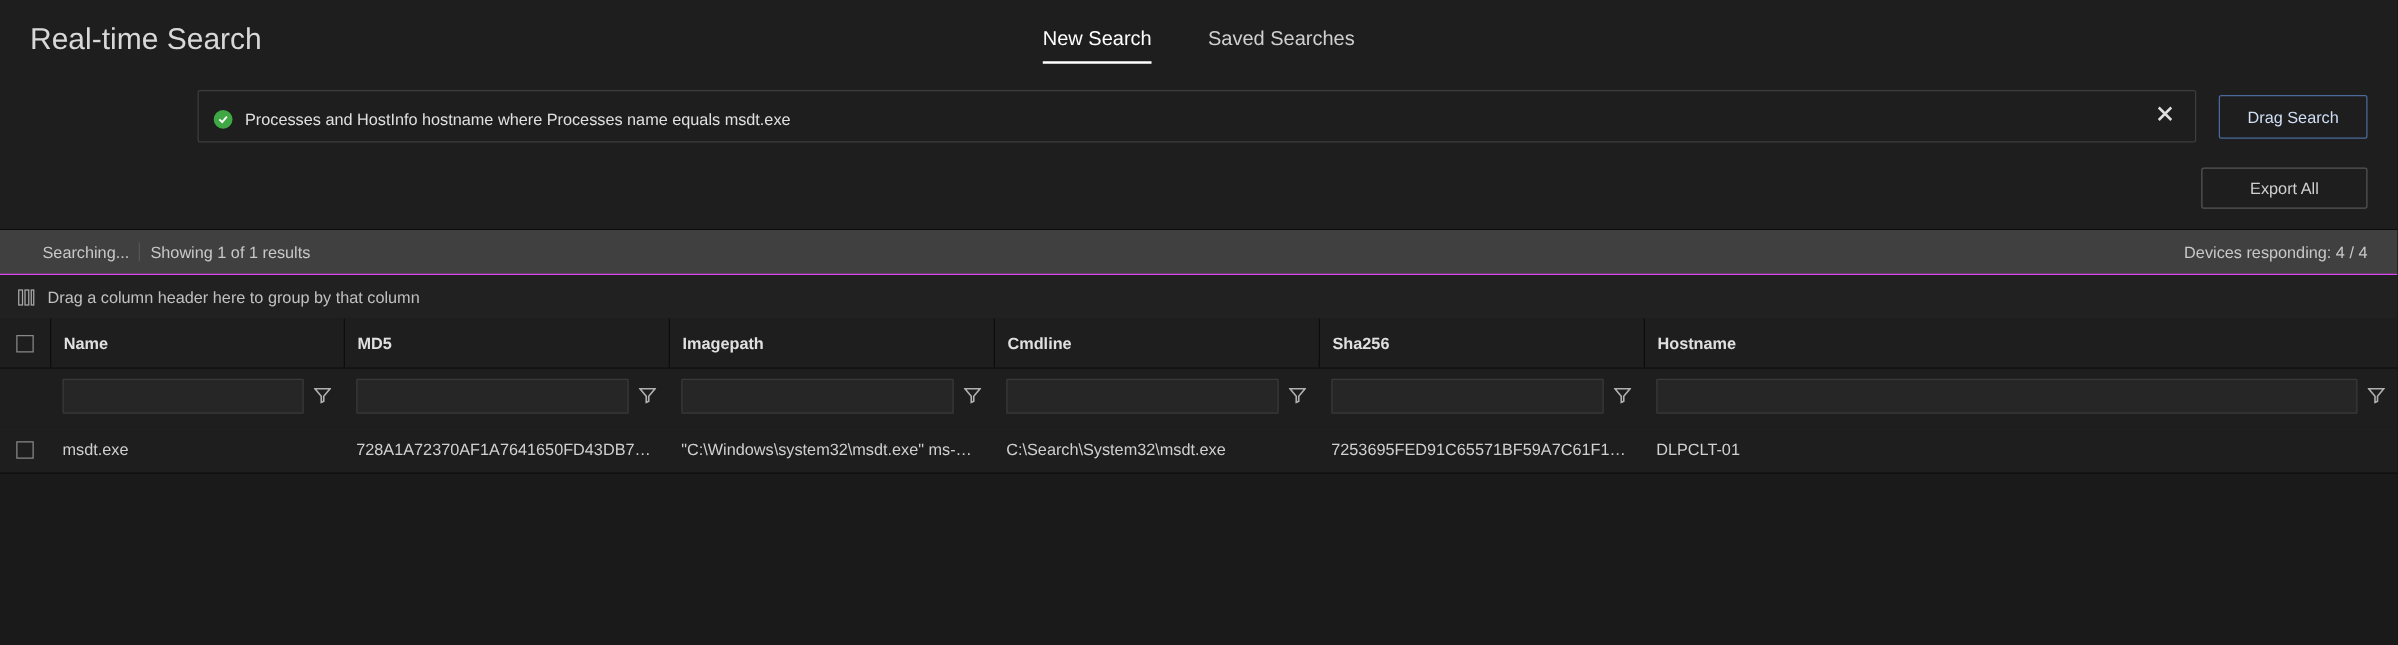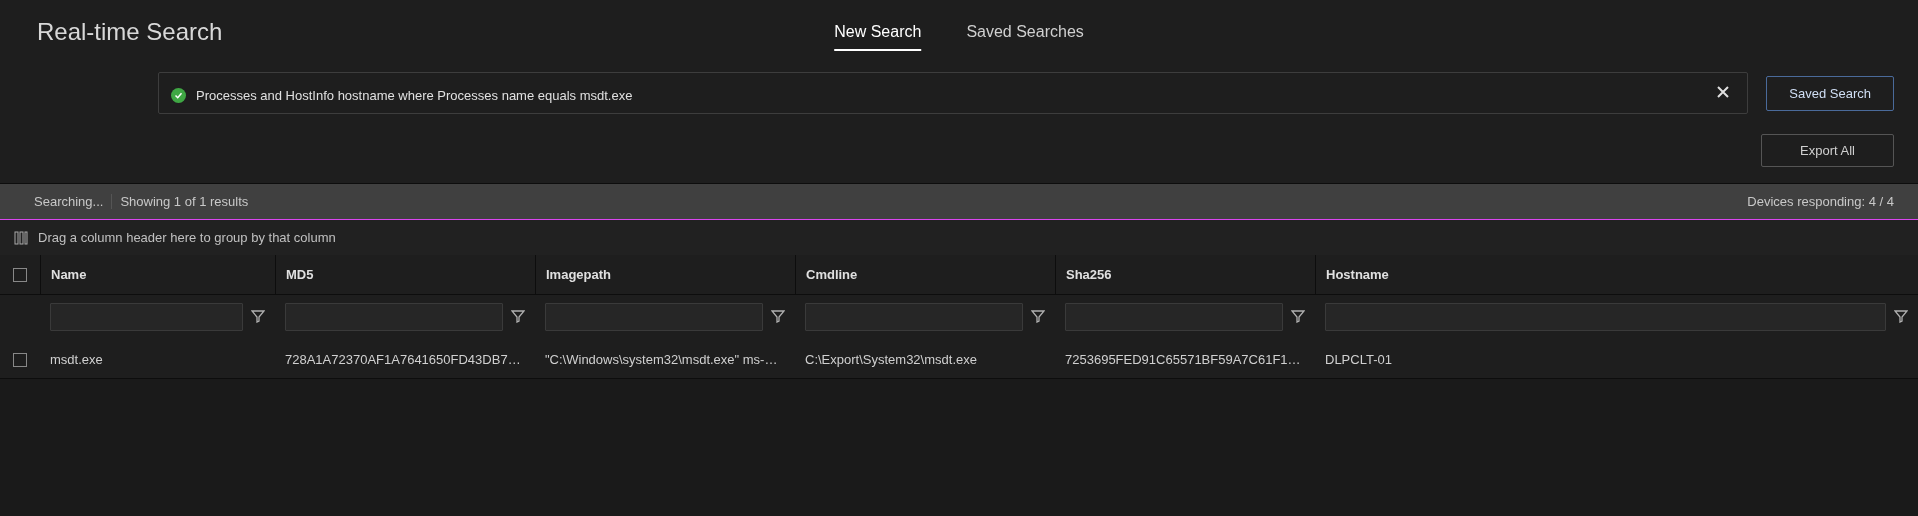--- a/index.html
+++ b/index.html
@@ -8,21 +8,21 @@
       color: #c0c0c0;
       font-family: -apple-system, BlinkMacSystemFont, "Segoe UI", Arial, sans-serif;
       font-size: 13px;
       width: 1918px;
       height: 516px;
       overflow: hidden;
     }
     .header {
       display: flex;
       align-items: center;
-      padding: 18px 24px 18px 37px;
+      padding: 18px 24px 18px 24px;
       background: #1e1e1e;
     }
     .page-title {
       font-size: 24px;
       font-weight: 300;
       color: #d8d8d8;
       flex: 0 0 auto;
     }
     .tabs {
       display: flex;
@@ -246,21 +246,21 @@
           <path d="M2 6 L5 9 L10 3" stroke="#fff" stroke-width="2" fill="none"></path>
         </svg>
     </span>
     <span class="search-text">Processes and HostInfo hostname where Processes name equals msdt.exe</span>
     <span class="close-btn">
       <svg width="16" height="16" viewBox="0 0 16 16">
           <path d="M3 3 L13 13 M13 3 L3 13" stroke="#e0e0e0" stroke-width="2"></path>
         </svg>
     </span>
   </div>
-  <button class="btn-outline">Saved Search</button>
+  <button class="btn-outline">Drag Search</button>
 </div>
 
 <div class="action-row">
   <button class="btn-secondary">Export All</button>
 </div>
 
 <div class="status-bar">
   <div class="status-left">
     <span>Searching...</span>
     <span class="status-divider"></span>
@@ -351,21 +351,21 @@
   <div class="td col-name">
       <span class="ellipsis">msdt.exe</span>
     </div>
   <div class="td col-md5">
       <span class="ellipsis">728A1A72370AF1A7641650FD43DB7DBE</span>
     </div>
   <div class="td col-cmdline">
       <span class="ellipsis">"C:\Windows\system32\msdt.exe" ms-ms...</span>
     </div>
   <div class="td col-imagepath">
-      <span class="ellipsis">C:\Export\System32\msdt.exe</span>
+      <span class="ellipsis">C:\Search\System32\msdt.exe</span>
     </div>
   <div class="td col-sha256">
       <span class="ellipsis">7253695FED91C65571BF59A7C61F1F1C7...</span>
     </div>
   <div class="td col-hostname col-last">
       <span class="ellipsis">DLPCLT-01</span>
     </div>
 </div>
 
 </body></html>

